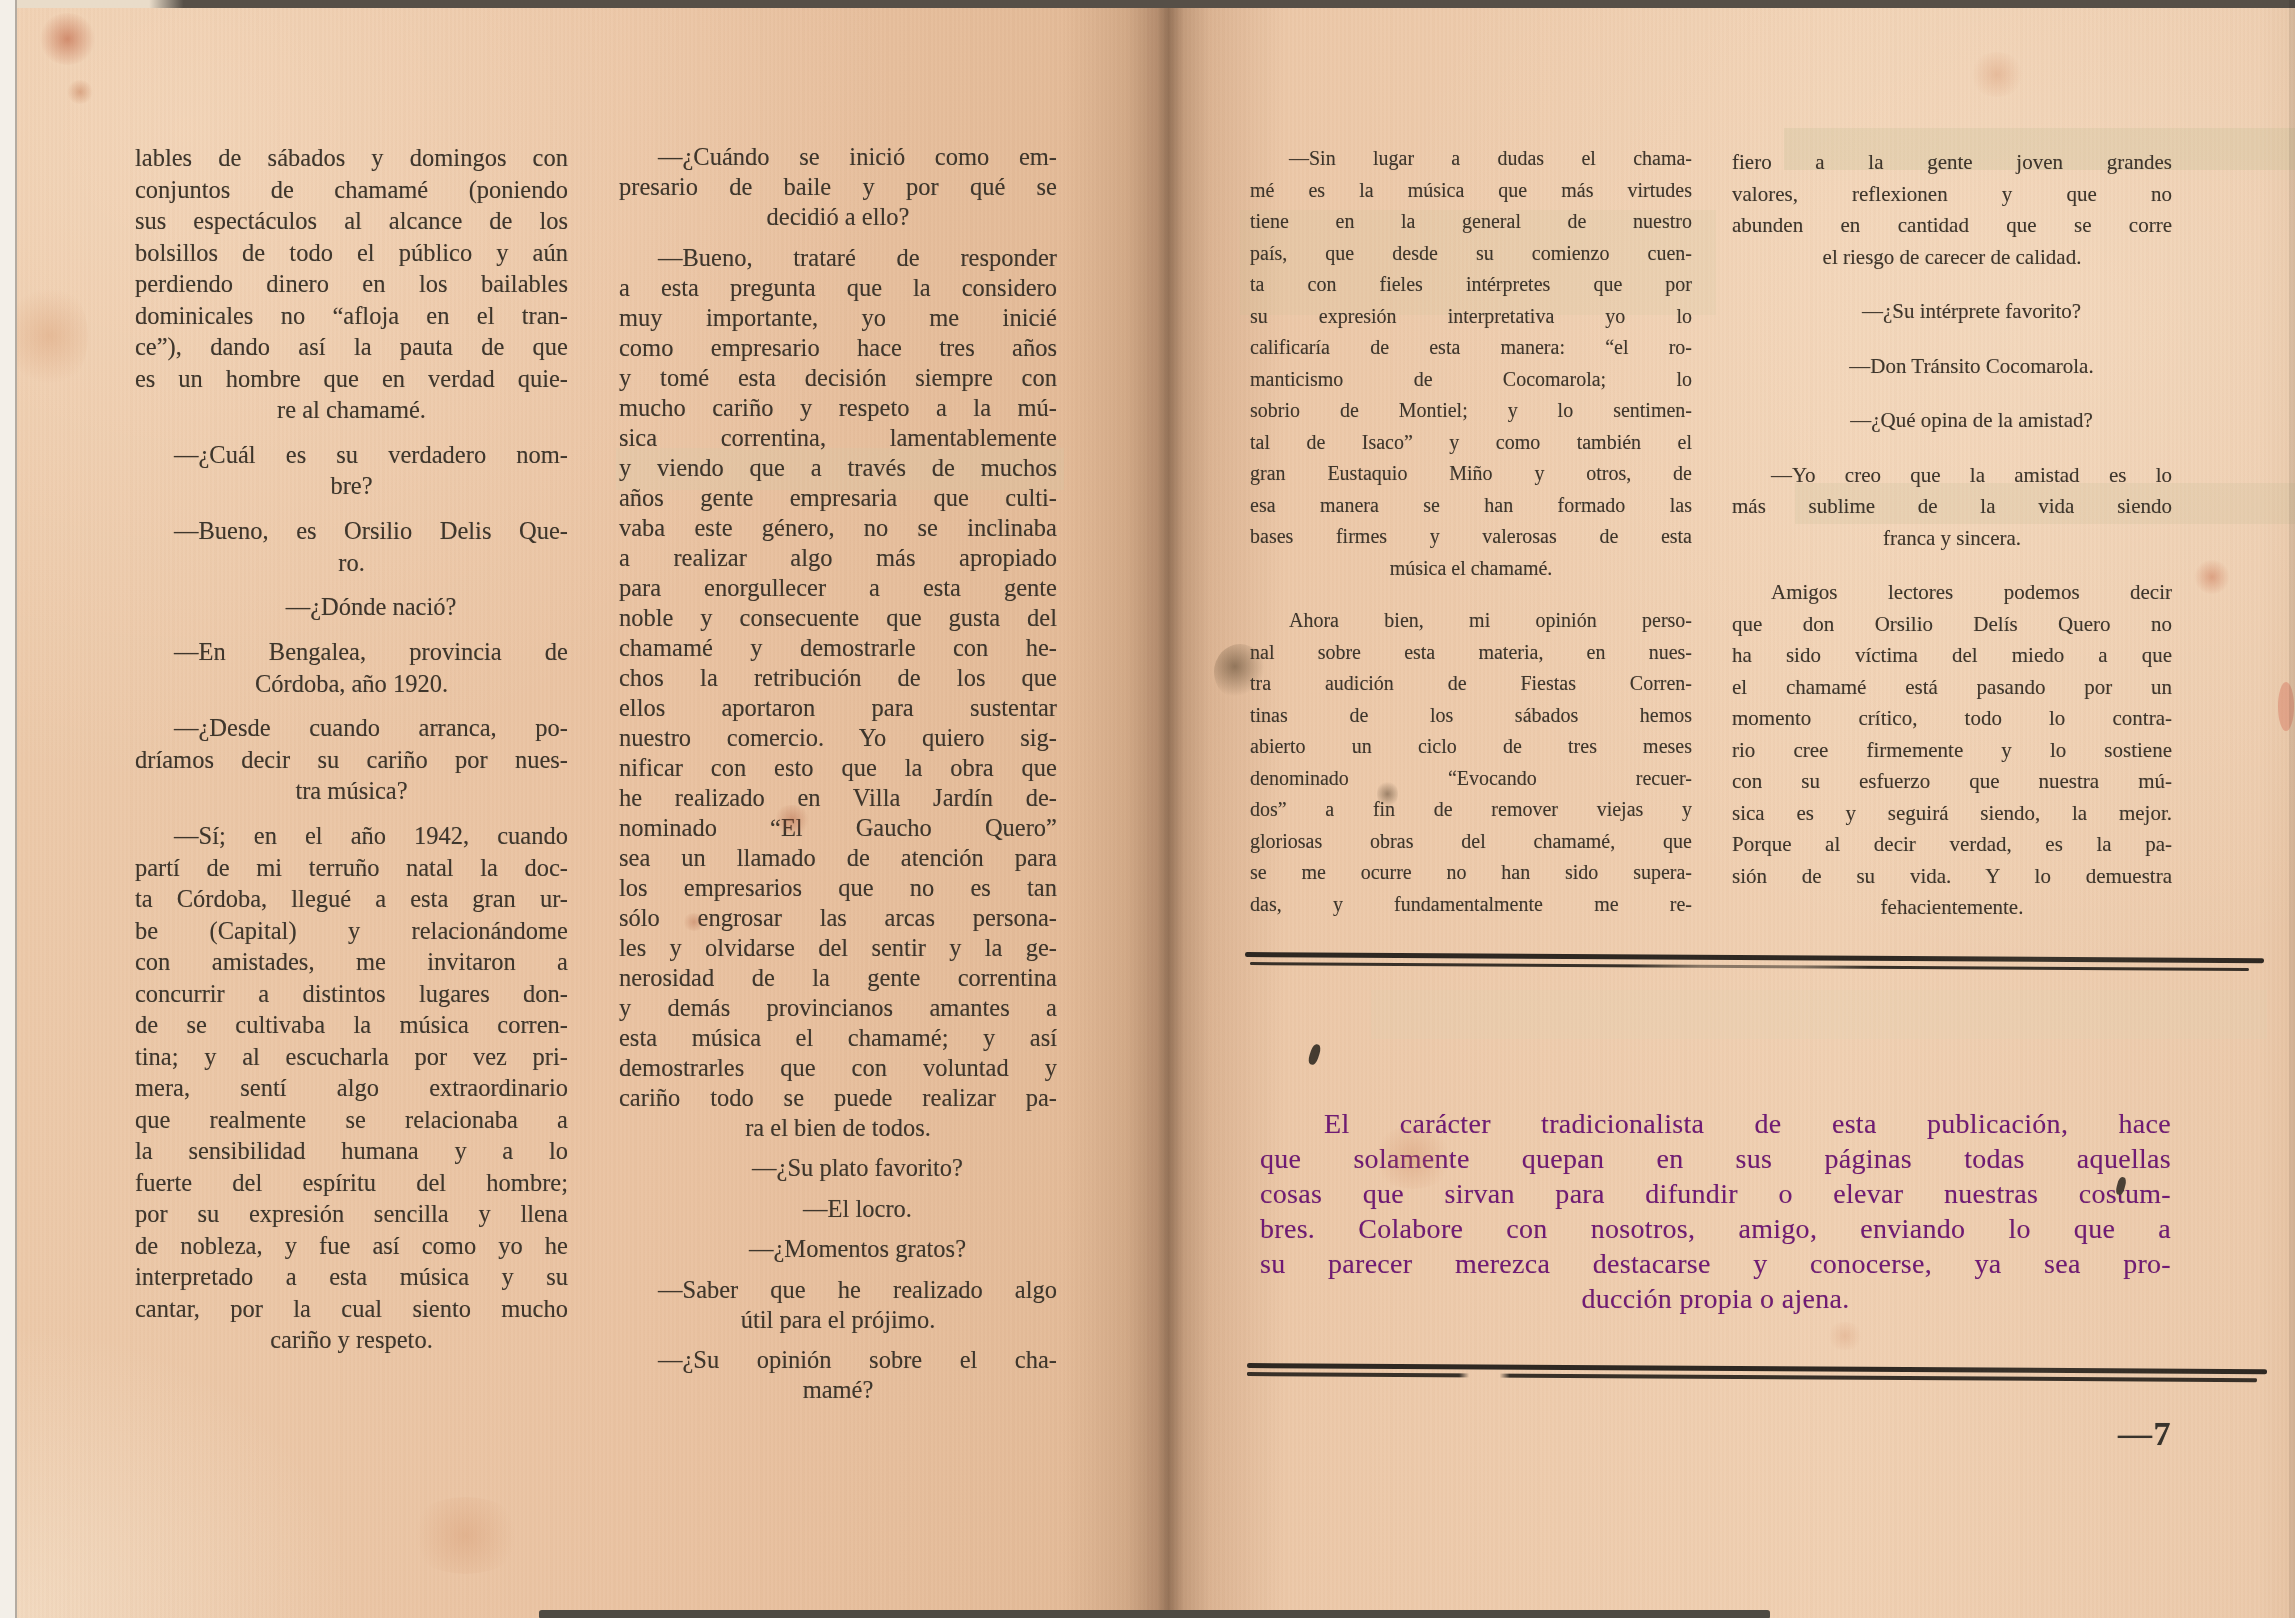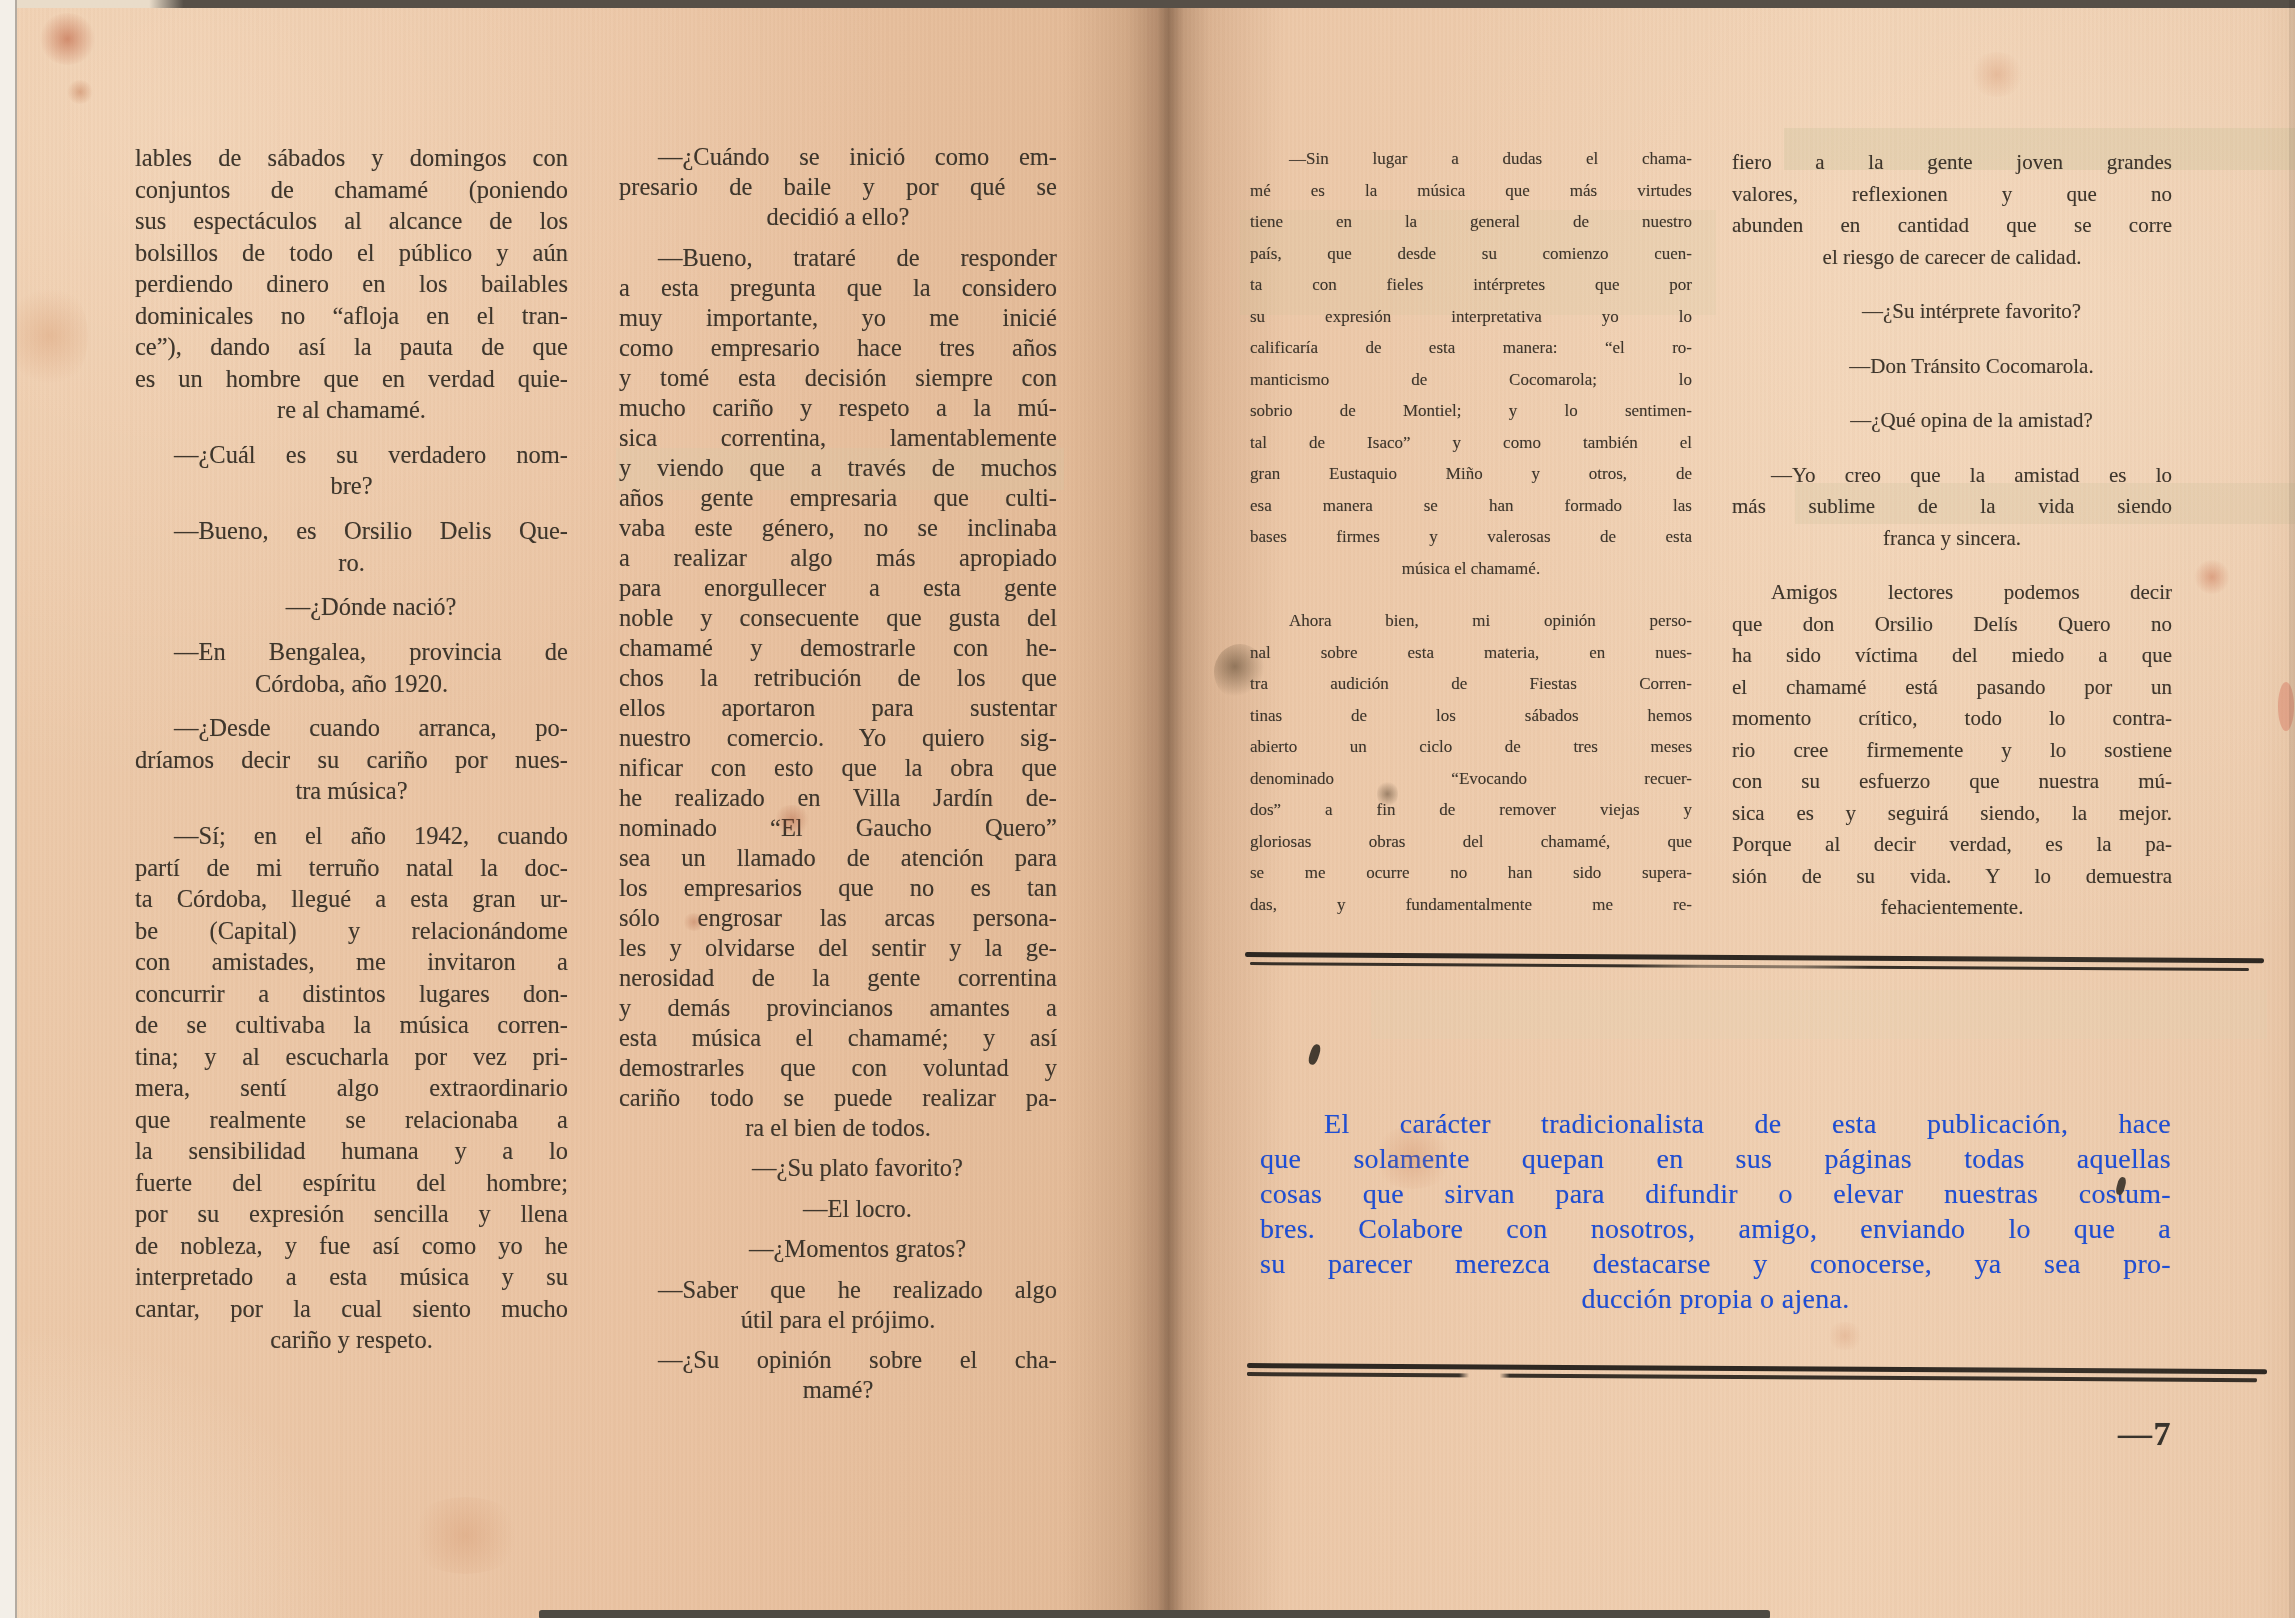--- a/index.html
+++ b/index.html
@@ -21,25 +21,25 @@
   .col{position:absolute;color:#3e362c;text-shadow:0 0 0.7px rgba(62,54,44,0.35);}
   .line{white-space:nowrap;}
   .jl{text-align:justify;text-align-last:justify;text-justify:inter-word;}
   .ll{text-align:center;}
   .para{margin:10px;}
   .ind .line:first-child{text-indent:39px;}
   #L1{left:125px;top:132px;width:453px;font-size:24.5px;line-height:31.5px;}
   #L1 .para{margin-bottom:13.3px;}
   #L2{left:609px;top:132px;width:458px;font-size:24.5px;line-height:30px;}
   #L2 .para{margin-bottom:10.5px;}
-  #R1{left:1240px;top:133px;width:462px;font-size:17px;line-height:31.5px;}
+  #R1{left:1240px;top:133px;width:462px;font-size:20px;line-height:31.5px;}
   #R1 .para{margin-bottom:21px;}
   #R2{left:1722px;top:137px;width:460px;font-size:21px;line-height:31.5px;}
   #R2 .para{margin-bottom:23px;}
-  #IV{left:1250px;top:1096px;width:931px;font-size:28px;line-height:35px;letter-spacing:0.3px;color:#1d4ed8;}
+  #IV{left:1250px;top:1096px;width:931px;font-size:28px;line-height:35px;letter-spacing:0.3px;color:#701a75;}
   #IV .ind .line:first-child{text-indent:64px;}
   #iveraTitle{position:absolute;left:1250px;top:1016px;width:931px;text-align:center;
     font-size:52px;font-weight:bold;letter-spacing:11.2px;color:#2e2821;
     font-family:"DejaVu Serif","Liberation Serif",serif;text-shadow:0 0 0.7px rgba(46,40,33,0.5);}
   .rule{position:absolute;height:18px;transform:rotate(0.35deg);transform-origin:left center;}
   #ruleTop{left:1245px;top:952px;width:1019px;}
   #ruleBottom{left:1247px;top:1363px;width:1020px;}
   .rl{position:absolute;left:0;}
   .rl.a{top:0;height:4.9px;width:100%;background:linear-gradient(90deg,#2e2822 0 62%,#3a332b 78%,#2e2822 100%);border-radius:2.1px;}
   #ruleTop .rl.b{top:9.8px;height:3.5px;width:98%;left:0.5%;

